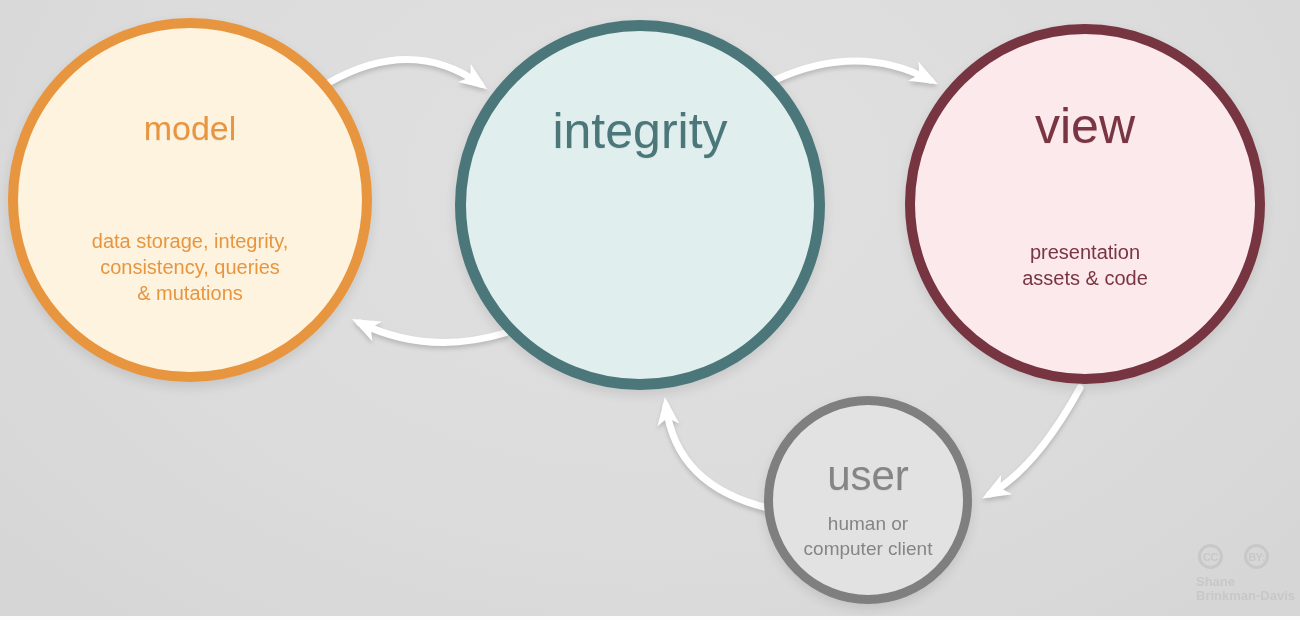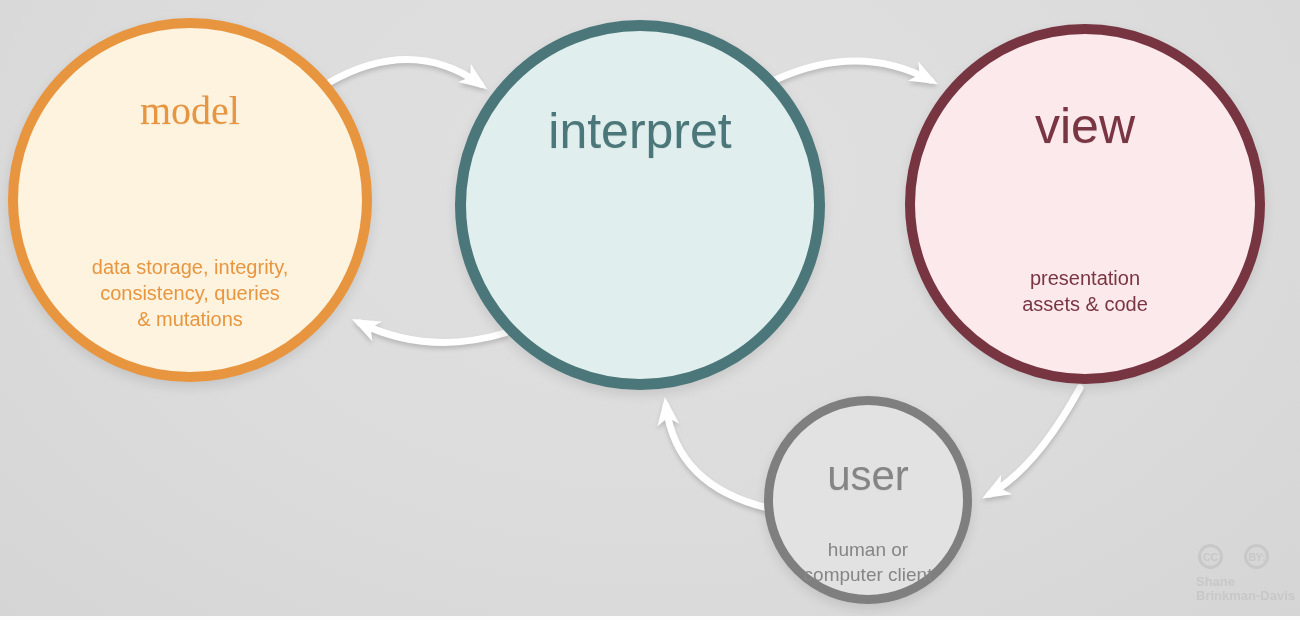--- a/index.html
+++ b/index.html
@@ -21,24 +21,23 @@
     text-align:center;
   }
   .node .title{
     position:absolute;left:0;right:0;
     font-weight:400;
     text-shadow:0 1px 1px rgba(0,0,0,0.06);
   }
   .node .desc{
     position:absolute;left:0;right:0;
     white-space:pre-line;
-    margin-top:26px;
   }
   .node-model{left:8px;top:18px;width:364px;height:364px;border:10px solid;}
-  .node-model .title{top:58px;font-size:40px;line-height:50px;font-family:Liberation Serif, serif;}
+  .node-model .title{top:75px;font-size:34px;line-height:50px;}
   .node-model .desc{top:200px;font-size:20px;line-height:26px;}
 
   .node-controller{left:455px;top:20px;width:370px;height:370px;border:11px solid;}
   .node-controller .title{top:75px;font-size:50px;line-height:50px;}
   .node-controller .desc{top:196px;font-size:20px;line-height:26px;}
 
   .node-view{left:905px;top:24px;width:360px;height:360px;border:10px solid;}
   .node-view .title{top:67px;font-size:50px;line-height:50px;}
   .node-view .desc{top:205px;font-size:20px;line-height:26px;}
 
@@ -95,21 +94,21 @@
   </svg>
 
   <div class="node node-model" style="border-color: rgb(232, 149, 63); background-color: rgb(253, 243, 222); color: rgb(232, 149, 63);">
     <div class="title">model</div>
     <div class="desc">data storage, integrity,
 consistency, queries
 &amp; mutations</div>
   </div>
 
   <div class="node node-controller" style="border-color: rgb(75, 118, 122); background-color: rgb(224, 239, 237); color: rgb(75, 118, 122);">
-    <div class="title">interpret</div>
+    <div class="title">integrity</div>
   </div>
 
   <div class="node node-user" style="border-color: rgb(127, 127, 127); background-color: rgb(226, 226, 226); color: rgb(133, 133, 133);">
     <div class="title">user</div>
     <div class="desc">human or
 computer client</div>
   </div>
 
   <div class="node node-view" style="border-color: rgb(119, 52, 65); background-color: rgb(251, 233, 236); color: rgb(122, 53, 66);">
     <div class="title">view</div>

